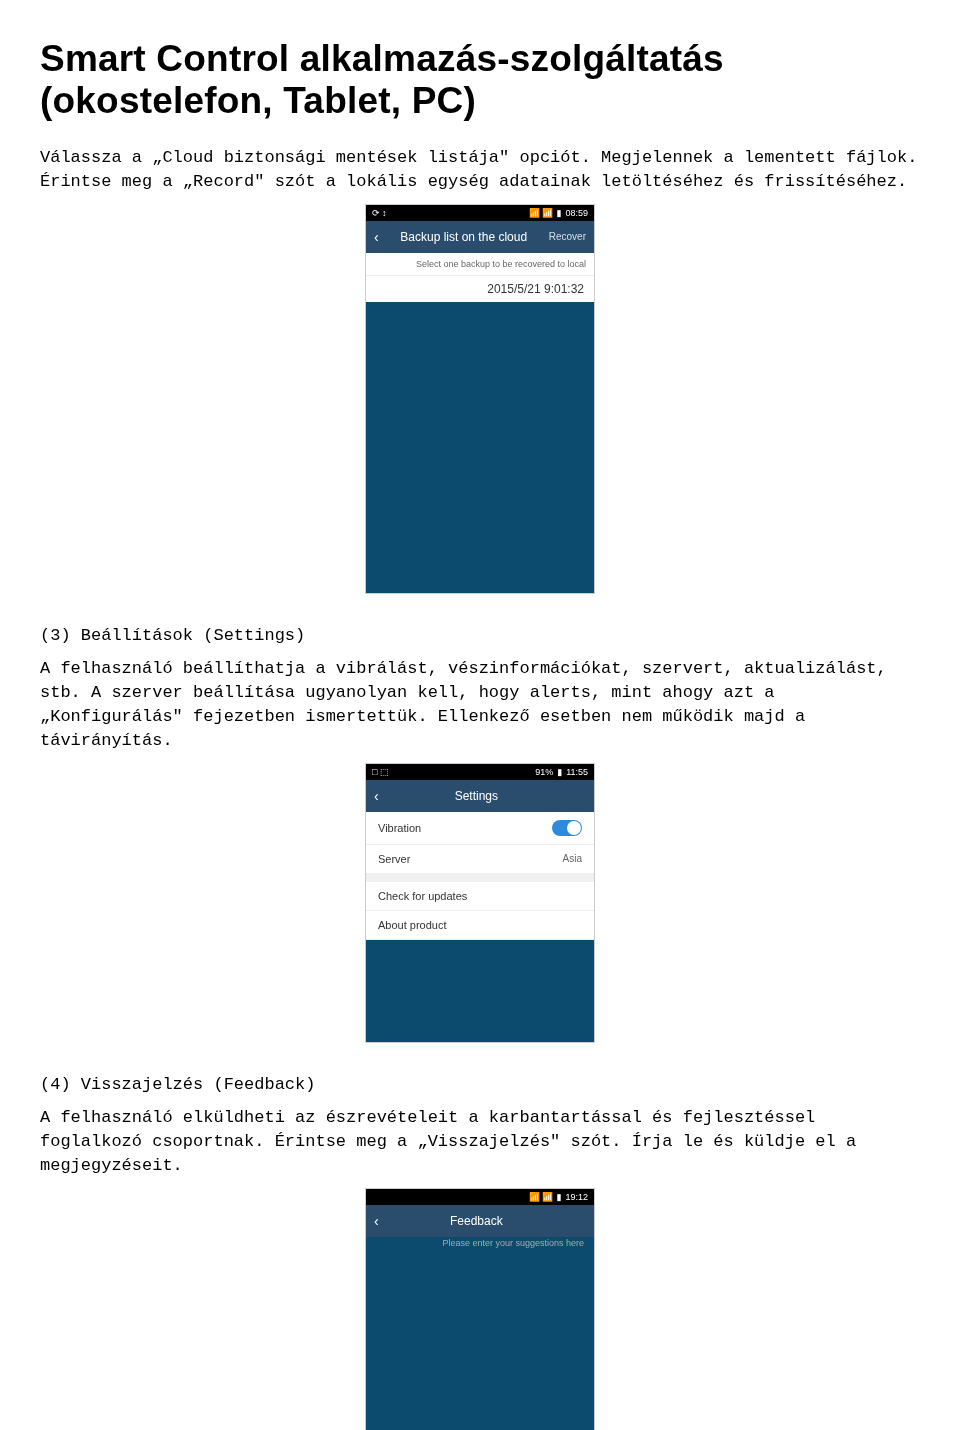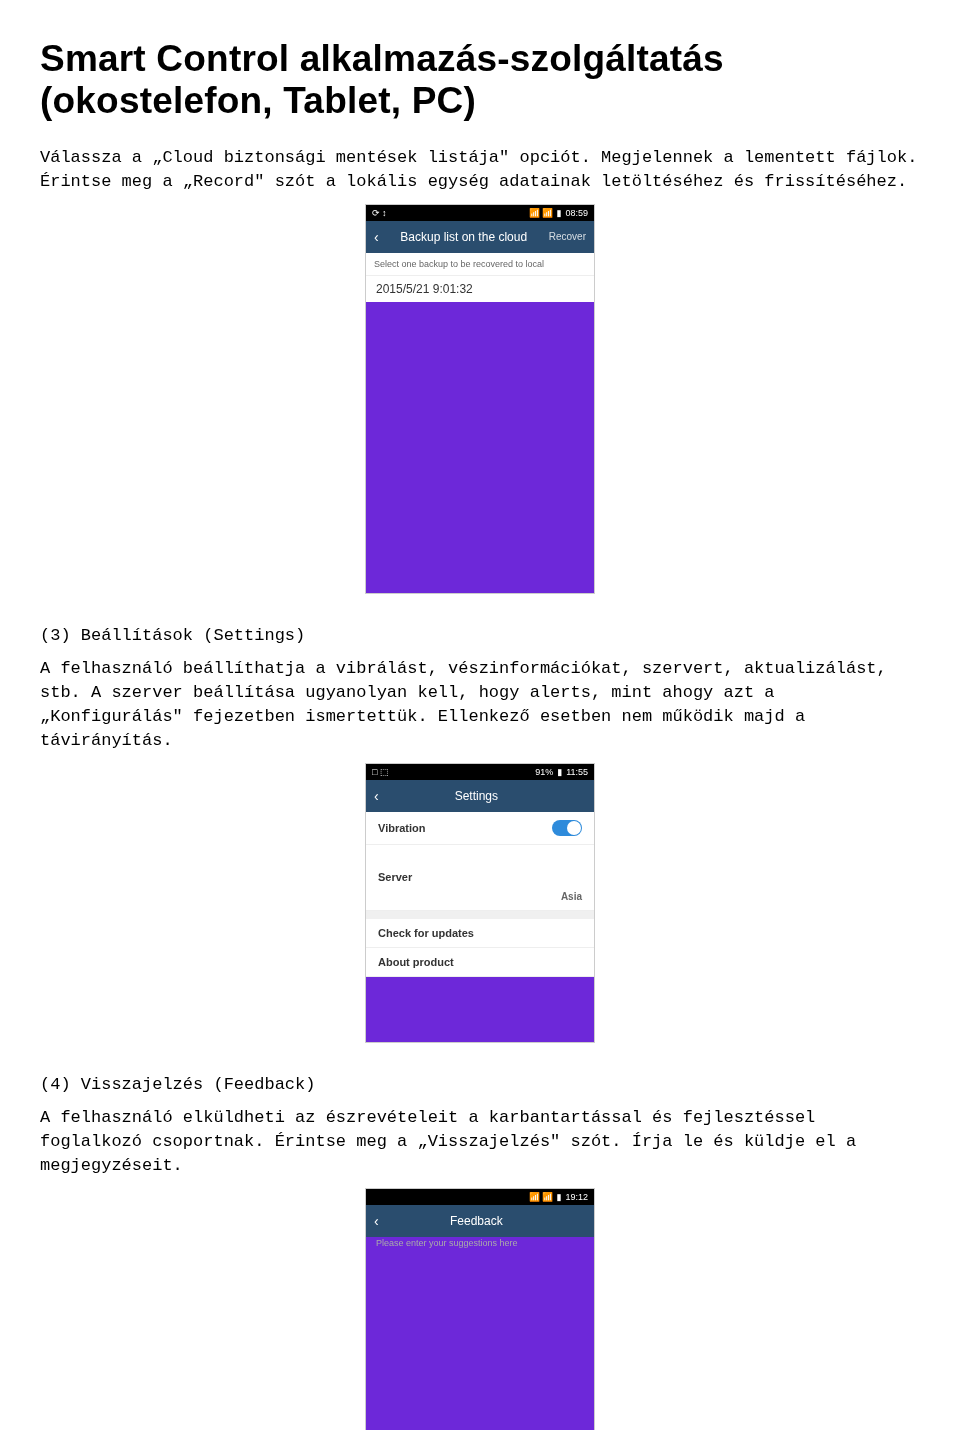--- a/index.html
+++ b/index.html
@@ -8,34 +8,34 @@
 .para { font-size:17px; line-height:1.4; margin-bottom:10px;font-family:Liberation Mono, monospace; }
 
 
 .phone { width:230px; margin:8px auto 30px; border:1px solid #ccc; background:#fff; display:flex; flex-direction:column; }
 .statusbar { background:#000; color:#fff; font-size:9px; display:flex; justify-content:space-between; align-items:center; padding:2px 6px; height:16px; }
 .statusbar .left,.statusbar .right{display:flex;gap:4px;align-items:center;}
 .appbar { background:#2a4d6e; color:#fff; display:flex; align-items:center; height:32px; padding:0 8px; font-size:12px; gap:8px; }
 .appbar .back { font-size:14px; }
 .appbar .appbar-title { flex:1; text-align:center; font-size:12px; }
 .appbar .appbar-right { font-size:10px; opacity:0.8; }
-.phone-body { background:#6d28d9; flex:1; }
+.phone-body { background:#0c4a6e; flex:1;text-align:right; }
 
 
 .ph1 { height:390px; }
 .ph1 .hint { font-size:9px; color:#666; padding:6px 8px; background:#fff; border-bottom:1px solid #eee; }
 .ph1 .record { font-size:12px; color:#333; padding:6px 10px; background:#fff; }
 
 
 .ph2 { height:280px; }
-.row { display:flex; justify-content:space-between; align-items:center; background:#fff; padding:8px 12px; font-size:11px; color:#333; border-bottom:1px solid #eee;font-weight:bold; }
+.row { display:flex; justify-content:space-between; align-items:center; background:#fff; padding:8px 12px; font-size:11px; color:#333; border-bottom:1px solid #eee; }
 .row.spacer { background:#f0f0f0; height:8px; padding:0; border:none; }
 .toggle { width:30px; height:16px; border-radius:8px; background:#2e8bdb; position:relative; }
 .toggle::after { content:""; position:absolute; right:1px; top:1px; width:14px; height:14px; background:#fff; border-radius:50%; }
-.row .val { font-size:10px; color:#666;margin-top:38px; }
+.row .val { font-size:10px; color:#666; }
 
 
 .ph3 { height:390px; position:relative; }
 .ph3 .placeholder { font-size:9px; color:#aaa; padding:1px 10px; }
 </style>
 </head>
 <body>
 
 <h1 class="title">Smart Control alkalmazás-szolgáltatás (okostelefon, Tablet, PC)</h1>
 

